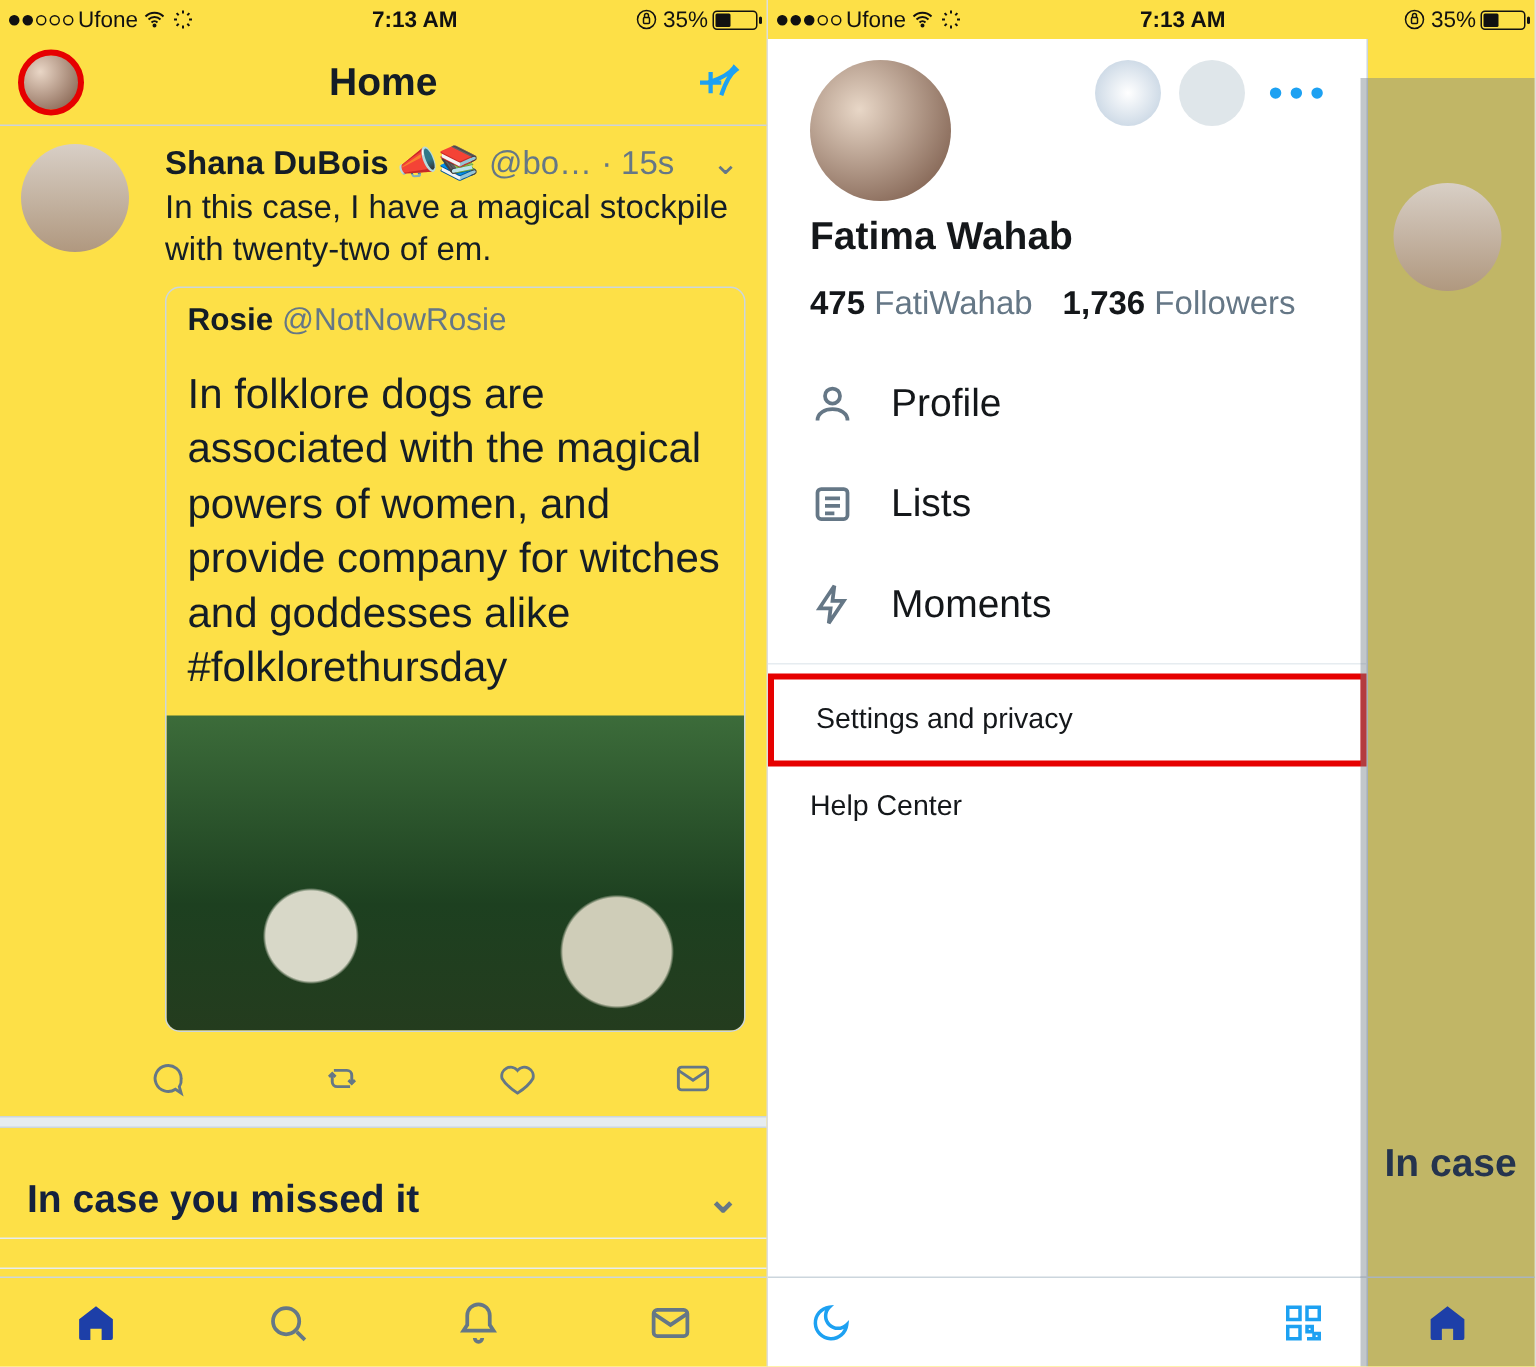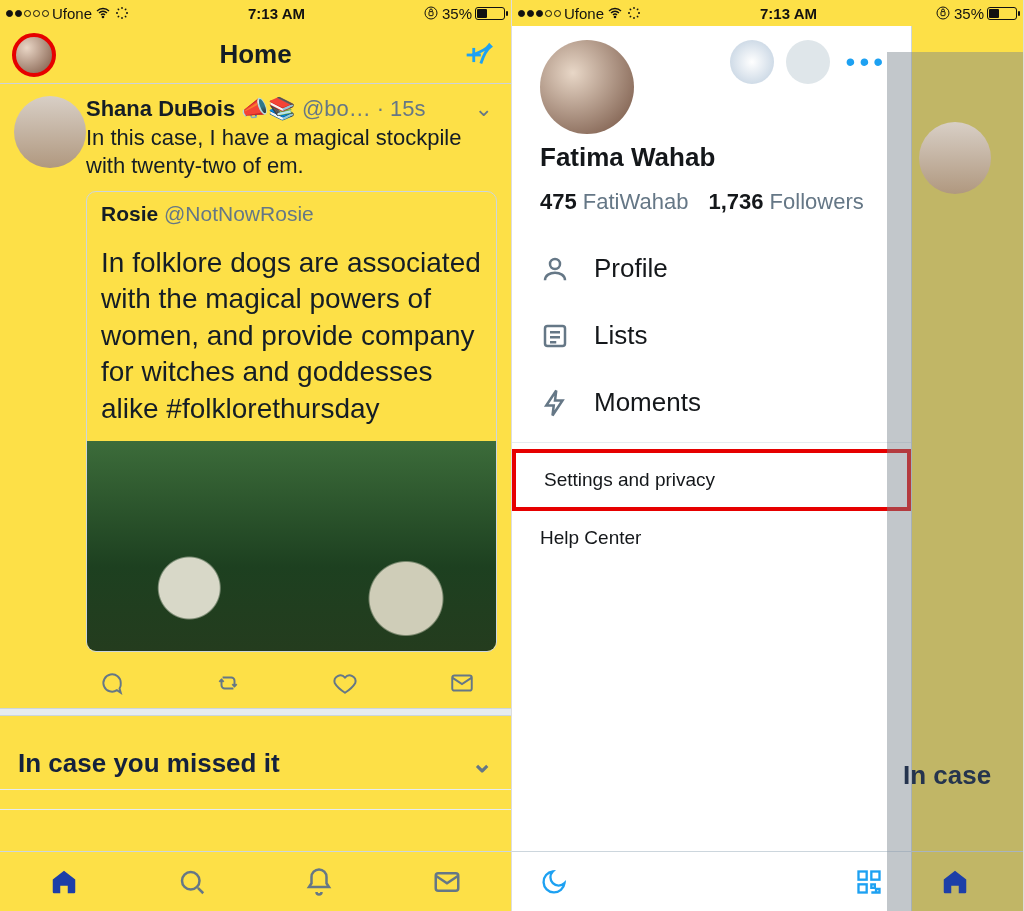--- a/index.html
+++ b/index.html
@@ -61,21 +61,21 @@
     position: absolute; left: 0; right: 0; text-align: center;
     font-size: 26px; font-weight: 800; color: #141d26;
   }
   .compose {
     position: absolute; right: 16px; top: 12px; width: 34px; height: 34px; color: #1da1f2;
   }
   
   .tweet {
     display: flex;
     padding: 12px 14px 8px 14px;
-    gap: 0;
+    gap: 24px;
   }
   .avatar-md {
     width: 72px; height: 72px; border-radius: 50%; flex-shrink: 0;
     background: linear-gradient(#d8cfc6,#b0987f);
     position: relative;
   }
   .tweet-body { flex: 1; min-width: 0;}
   .tname-row {
     display: flex; align-items: center; gap: 6px;
     font-size: 22px; color: #141d26;
@@ -151,21 +151,21 @@
     font-size: 19px; color: #14171a;
   }
   .red-outline { border: 4px solid #e60000; }
   .drawer-bottom {
     margin-top: auto; height: 60px; border-top: 1px solid #ccd6dd;
     display: flex; align-items: center; justify-content: space-between;
     padding: 0 28px; color: #1da1f2;
   }
   
   .dim-strip {
-    position: absolute; right: 0; top: 26px; bottom: 0; width: 136px;
+    position: absolute; right: 0; top: 26px; bottom: 0; width: 116px;
     background: rgba(120,130,140,0.45);
     display: flex; flex-direction: column;
   }
   .dim-avatar {
     width: 72px; height: 72px; border-radius: 50%;
     background: linear-gradient(#d8cfc6,#b0987f);
     margin: 70px auto 0;
   }
   .dim-missed {
     margin-top: auto; margin-bottom: 60px;

